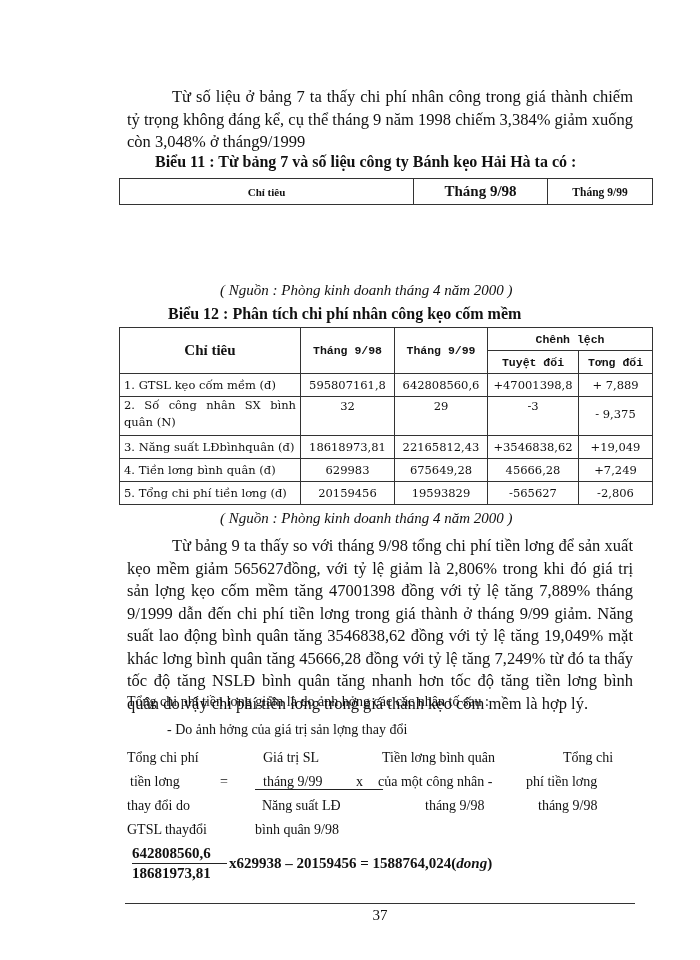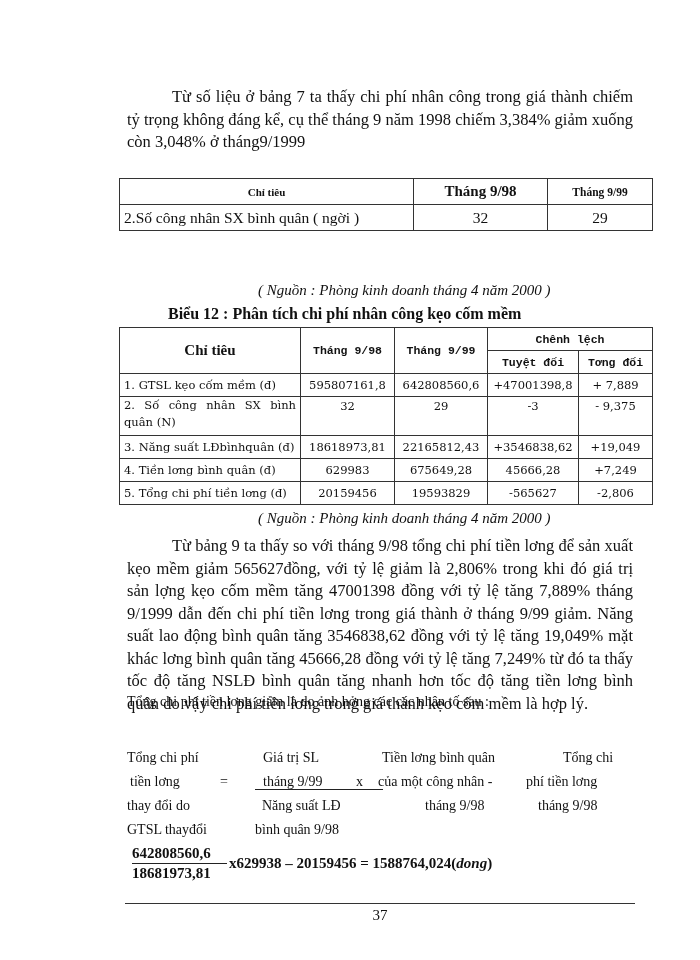--- a/index.html
+++ b/index.html
@@ -2,21 +2,21 @@
 <html><head>
 <meta charset="utf-8">
 <style>
   html, body { margin: 0; padding: 0; background: #ffffff; }
   body { width: 700px; height: 960px; position: relative; overflow: hidden;
          font-family: "Liberation Serif", "DejaVu Serif", serif; color: #111; }
   .page { position: absolute; left: 0; top: 0; width: 700px; height: 960px; }
   .para { position: absolute; left: 127px; width: 506px; font-size: 16.5px; line-height: 22.5px; text-align: justify; margin: 0; }
   .indent { text-indent: 45px; }
   .caption { position: absolute; font-weight: bold; font-size: 16px; white-space: nowrap; }
-  .source { position: absolute; font-style: italic; font-size: 15px; white-space: nowrap; margin-left: 38px; }
+  .source { position: absolute; font-style: italic; font-size: 15px; white-space: nowrap; }
   table { border-collapse: collapse; position: absolute; }
   td, th { border: 1px solid #333; padding: 0 4px; font-weight: normal; }
   .t1 { left: 119px; top: 178px; width: 534px; font-size: 15.5px; }
   .t1 td { height: 25px; }
   .t1 .hd1 { font-weight: bold; font-size: 11px; text-align: center; height: 22px; }
   .t1 .hd2 { font-weight: bold; font-size: 15px; text-align: center; }
   .t1 .hd3 { font-weight: bold; font-size: 11.5px; text-align: center; }
   .t1 .num { text-align: center; }
   .t2 { left: 119px; top: 327px; width: 534px; font-size: 11.5px; font-family: "DejaVu Serif", serif; }
   .t2 td { height: 22px; }
@@ -36,32 +36,28 @@
   .footer-rule { position: absolute; left: 125px; top: 903px; width: 510px; height: 1px; background: #333; }
   .page-num { position: absolute; left: 0; width: 760px; top: 907px; text-align: center; font-size: 15px; }
 </style>
 </head>
 <body>
 
 <div class="page">
 
   <p class="para indent" style="top:86px;">Từ số liệu ở bảng 7 ta thấy chi phí nhân công trong giá thành chiếm tỷ trọng không đáng kể, cụ thể tháng 9 năm 1998 chiếm 3,384% giảm xuống còn 3,048% ở tháng9/1999</p>
 
+  <div class="caption" style="left:155px; top:153px;">Biểu 11 : Từ bảng 7 và số liệu công ty Bánh kẹo Hải Hà ta có :</div>
 
   <table class="t1">
     <tbody>
         <tr>
       <td class="hd1" style="width:285px;">Chỉ tiêu</td>
       <td class="hd2" style="width:125px;">Tháng 9/98</td>
       <td class="hd3">Tháng 9/99</td>
-    </tr>
-    <tr>
-      <td>2.Số công nhân SX bình quân ( ngời   )</td>
-      <td class="num">32</td>
-      <td class="num">29</td>
     </tr>
   </tbody>
     </table>
 
   <div class="source" style="left:220px; top:282px;">( Nguồn : Phòng kinh doanh tháng 4 năm 2000 )</div>
 
   <div class="caption" style="left:168px; top:305px;">Biểu 12 : Phân tích chi phí nhân công kẹo cốm mềm</div>
 
   <table class="t2">
     <tbody>
@@ -80,21 +76,21 @@
       <td class="num">595807161,8</td>
       <td class="num">642808560,6</td>
       <td class="num">+47001398,8</td>
       <td class="num">+ 7,889</td>
     </tr>
     <tr>
       <td class="label" style="height:38px; vertical-align:top; line-height:17px;">2. Số công nhân SX bình quân (N)</td>
       <td class="num" style="vertical-align:top; padding-top:2px;">32</td>
       <td class="num" style="vertical-align:top; padding-top:2px;">29</td>
       <td class="num" style="vertical-align:top; padding-top:2px;">-3</td>
-      <td class="num" style="vertical-align:top; padding-top:2px;">- 9,375</td>
+      <td class="num" style="vertical-align:top; padding-top:10px;">- 9,375</td>
     </tr>
     <tr>
       <td class="label">3. Năng suất LĐbìnhquân (đ)</td>
       <td class="num">18618973,81</td>
       <td class="num">22165812,43</td>
       <td class="num">+3546838,62</td>
       <td class="num">+19,049</td>
     </tr>
     <tr>
       <td class="label">4. Tiền lơng   bình quân (đ)</td>
@@ -112,20 +108,21 @@
     </tr>
   </tbody>
     </table>
 
   <div class="source" style="left:220px; top:510px;">( Nguồn : Phòng kinh doanh tháng 4 năm 2000 )</div>
 
   <p class="para indent" style="top:535px;">Từ bảng 9 ta thấy so với tháng 9/98 tổng chi phí tiền lơng   để sản xuất kẹo mềm giảm 565627đồng, với tỷ lệ giảm là 2,806% trong khi đó giá trị sản lợng   kẹo cốm mềm tăng 47001398 đồng với tỷ lệ tăng 7,889% tháng 9/1999 dẫn đến chi phí tiền lơng   trong giá thành ở tháng 9/99 giảm. Năng suất lao động bình quân tăng 3546838,62 đồng với tỷ lệ tăng 19,049% mặt khác lơng   bình quân tăng 45666,28 đồng với tỷ lệ tăng 7,249% từ đó ta  thấy tốc độ tăng NSLĐ bình quân tăng nhanh hơn tốc độ tăng tiền lơng bình quân do vậy chi phí tiền lơng   trong giá thành kẹo cốm mềm là hợp lý.</p>
 
   <div class="formula-line" style="left:127px; top:694px;">Tổng chi phí tiền lơng   giảm là do ảnh hởng   các các nhân tố sau :</div>
 
+  <div class="formula-line" style="left:167px; top:722px;">- Do ảnh hởng   của giá trị sản lợng   thay đổi</div>
 
   <div class="formula-line" style="left:127px; top:750px;">Tổng chi phí</div>
   <div class="formula-line" style="left:130px; top:774px;">tiền lơng</div>
   <div class="formula-line" style="left:127px; top:798px;">thay đổi do</div>
   <div class="formula-line" style="left:127px; top:822px;">GTSL thayđổi</div>
 
   <div class="formula-line" style="left:220px; top:774px;">=</div>
 
   <div class="formula-line" style="left:263px; top:750px;">Giá trị SL</div>
   <div class="formula-line" style="left:263px; top:774px;">tháng 9/99</div>

